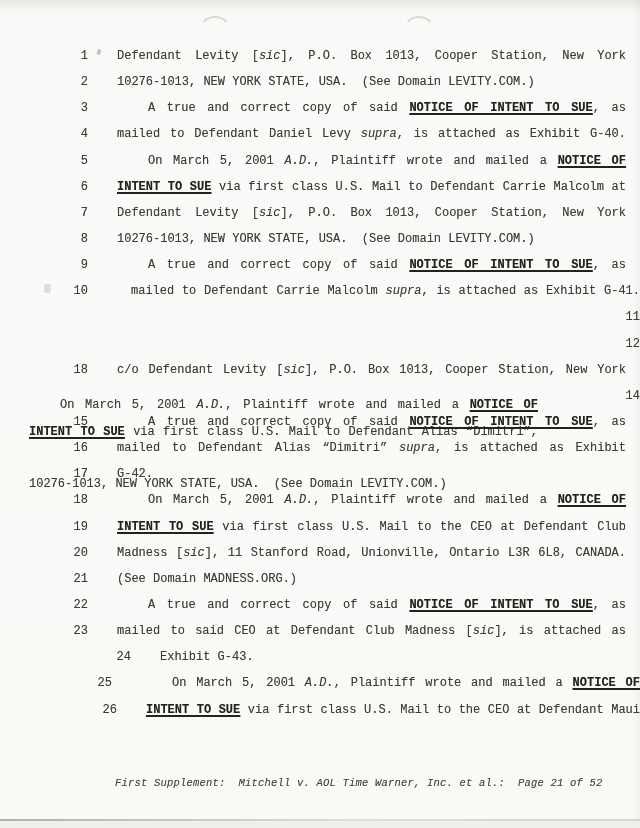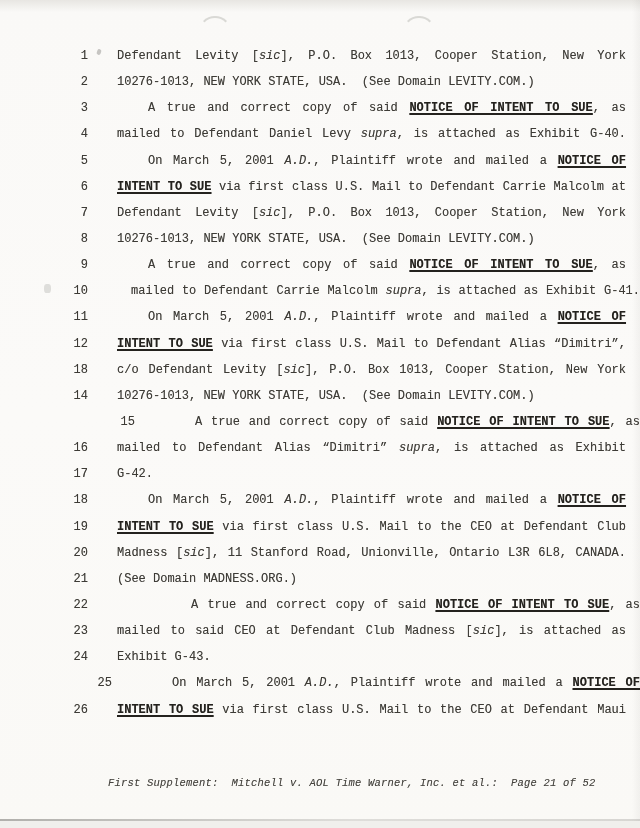--- a/index.html
+++ b/index.html
@@ -86,21 +86,21 @@
   }
   .seg-bold-underline {
     font-weight: bold;
     color: #24221e;
     text-decoration: underline;
     text-decoration-thickness: 1.5px;
     text-underline-offset: 2px;
   }
   .footer {
     position: absolute;
-    left: 108px;
+    left: 115px;
     top: 777px;
     font-size: 10.5px;
     line-height: 13px;
     font-style: italic;
     color: #45433e;
     letter-spacing: 0.2px;
     text-shadow: 0 0 0.3px rgba(70,68,64,0.4);
   }
 </style>
 </head>
@@ -148,37 +148,37 @@
     <span class="linetext"><span>10276-1013, NEW YORK STATE, USA.&nbsp; (See Domain </span><span class="seg-underline">LEVITY.COM</span><span>.)</span></span>
   </div>
       <div class="line" style="color: rgb(61, 59, 54);">
     <span class="lineno">9</span>
     <span class="linetext justify indent"><span>A true and correct copy of said </span><span class="seg-bold-underline">NOTICE OF INTENT TO SUE</span><span>, as</span></span>
   </div>
       <div class="line" style="color: rgb(61, 59, 54); justify-content: space-between;">
     <span class="lineno">10</span>
     <span class="linetext justify"><span>mailed to Defendant Carrie Malcolm </span><span class="seg-italic">supra</span><span>, is attached as Exhibit </span><span class="seg-underline">G-41</span><span>.</span></span>
   </div>
-      <div class="line" style="color: rgb(61, 59, 54);">
+      <div class="line" style="color: rgb(61, 59, 54); flex-direction: column;">
     <span class="lineno">11</span>
     <span class="linetext justify indent"><span>On March 5, 2001 </span><span class="seg-italic">A.D.</span><span>, Plaintiff wrote and mailed a </span><span class="seg-bold-underline">NOTICE OF</span></span>
   </div>
-      <div class="line" style="color: rgb(61, 59, 54);">
+      <div class="line" style="color: rgb(61, 59, 54); flex-direction: column;">
     <span class="lineno">12</span>
     <span class="linetext justify"><span class="seg-bold-underline">INTENT TO SUE</span><span> via first class U.S. Mail to Defendant Alias “Dimitri”,</span></span>
   </div>
       <div class="line" style="color: rgb(61, 59, 54);">
     <span class="lineno">18</span>
     <span class="linetext justify"><span>c/o Defendant Levity [</span><span class="seg-italic">sic</span><span>], P.O. Box 1013, Cooper Station, New York</span></span>
   </div>
-      <div class="line" style="color: rgb(61, 59, 54);">
+      <div class="line" style="color: rgb(61, 59, 54); flex-direction: column;">
     <span class="lineno">14</span>
     <span class="linetext"><span>10276-1013, NEW YORK STATE, USA.&nbsp; (See Domain </span><span class="seg-underline">LEVITY.COM</span><span>.)</span></span>
   </div>
-      <div class="line" style="color: rgb(61, 59, 54); padding-left: 47px;">
+      <div class="line" style="color: rgb(61, 59, 54);">
     <span class="lineno">15</span>
     <span class="linetext justify indent"><span>A true and correct copy of said </span><span class="seg-bold-underline">NOTICE OF INTENT TO SUE</span><span>, as</span></span>
   </div>
       <div class="line" style="color: rgb(61, 59, 54);">
     <span class="lineno">16</span>
     <span class="linetext justify"><span>mailed to Defendant Alias “Dimitri” </span><span class="seg-italic">supra</span><span>, is attached as Exhibit</span></span>
   </div>
       <div class="line" style="color: rgb(61, 59, 54);">
     <span class="lineno">17</span>
     <span class="linetext"><span class="seg-underline">G-42</span><span>.</span></span>
@@ -192,37 +192,37 @@
     <span class="linetext justify"><span class="seg-bold-underline">INTENT TO SUE</span><span> via first class U.S. Mail to the CEO at Defendant Club</span></span>
   </div>
       <div class="line" style="color: rgb(61, 59, 54);">
     <span class="lineno">20</span>
     <span class="linetext justify"><span>Madness [</span><span class="seg-italic">sic</span><span>], 11 Stanford Road, Unionville, Ontario L3R 6L8, CANADA.</span></span>
   </div>
       <div class="line" style="color: rgb(61, 59, 54);">
     <span class="lineno">21</span>
     <span class="linetext"><span>(See Domain </span><span class="seg-underline">MADNESS.ORG</span><span>.)</span></span>
   </div>
-      <div class="line" style="color: rgb(61, 59, 54); gap: 43px;">
+      <div class="line" style="color: rgb(61, 59, 54);">
     <span class="lineno">22</span>
     <span class="linetext justify indent"><span>A true and correct copy of said </span><span class="seg-bold-underline">NOTICE OF INTENT TO SUE</span><span>, as</span></span>
   </div>
       <div class="line" style="color: rgb(61, 59, 54);">
     <span class="lineno">23</span>
     <span class="linetext justify"><span>mailed to said CEO at Defendant Club Madness [</span><span class="seg-italic">sic</span><span>], is attached as</span></span>
   </div>
-      <div class="line" style="color: rgb(61, 59, 54);">
+      <div class="line" style="color: rgb(61, 59, 54); margin-left: 43px;">
     <span class="lineno">24</span>
     <span class="linetext"><span>Exhibit </span><span class="seg-underline">G-43</span><span>.</span></span>
   </div>
       <div class="line" style="color: rgb(61, 59, 54); padding-left: 24px;">
     <span class="lineno">25</span>
     <span class="linetext justify indent"><span>On March 5, 2001 </span><span class="seg-italic">A.D.</span><span>, Plaintiff wrote and mailed a </span><span class="seg-bold-underline">NOTICE OF</span></span>
   </div>
-      <div class="line" style="color: rgb(61, 59, 54);">
+      <div class="line" style="color: rgb(61, 59, 54); padding-left: 29px;">
     <span class="lineno">26</span>
     <span class="linetext justify"><span class="seg-bold-underline">INTENT TO SUE</span><span> via first class U.S. Mail to the CEO at Defendant Maui</span></span>
   </div>
     </div>
 
   <div class="footer" style="color: rgb(69, 67, 62);">First Supplement:&nbsp; Mitchell v. AOL Time Warner, Inc. et al.:&nbsp; Page 21 of 52</div>
 
   <div class="scan-bottom-line"></div>
   <div class="scan-bottom"></div>
 </div>

